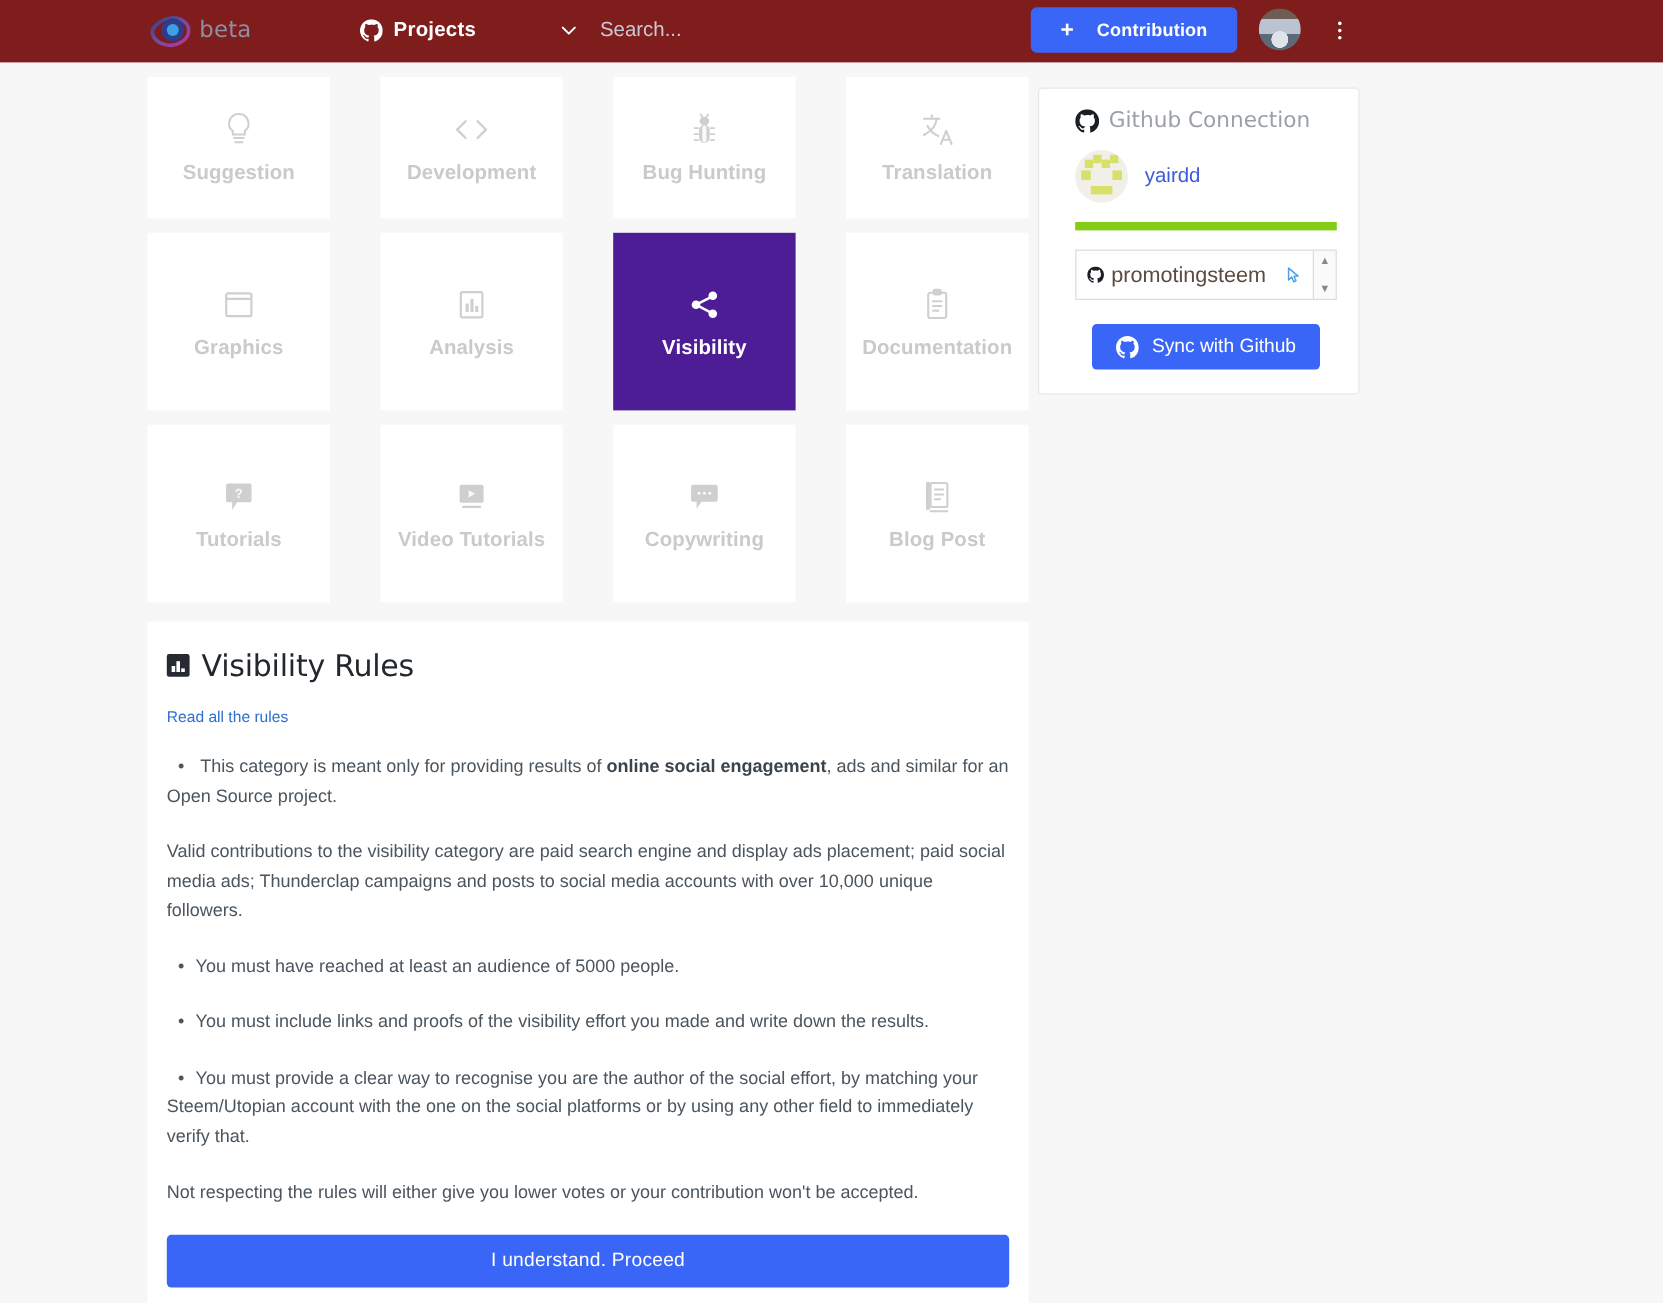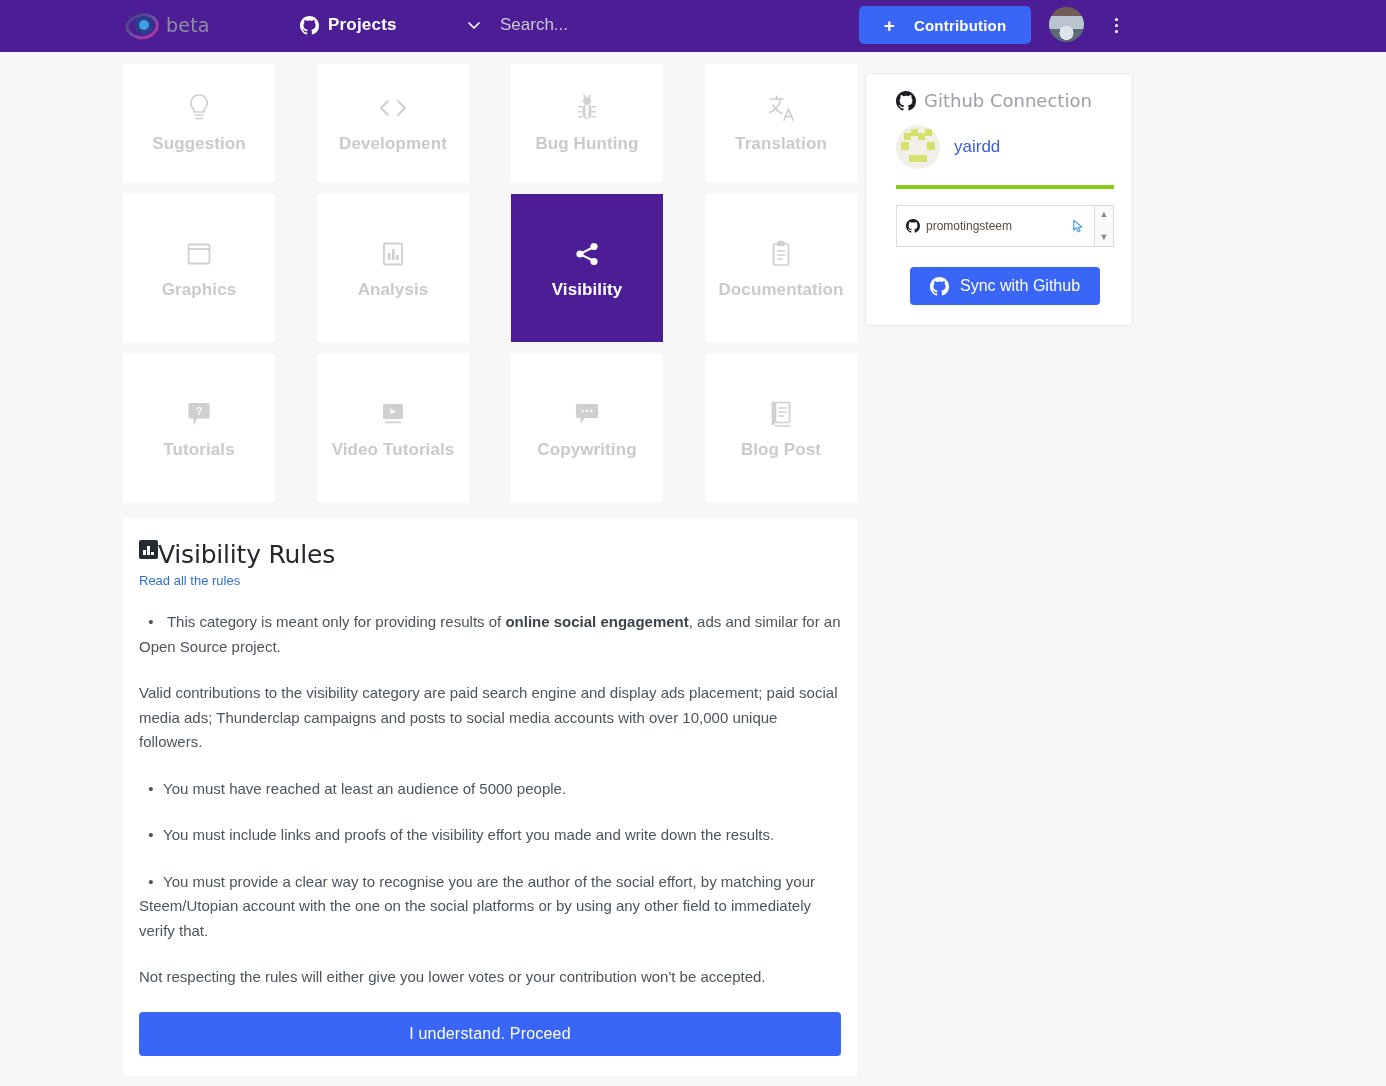--- a/index.html
+++ b/index.html
@@ -10,21 +10,21 @@
     font-family: "Liberation Sans", sans-serif;
     overflow: hidden;
   }
 
   
   .topbar {
     position: absolute;
     top: 0; left: 0;
     width: 1386px;
     height: 52px;
-    background: #4c1d95;
+    background: #7f1d1d;
     display: flex;
     align-items: center;
     z-index: 50;
   }
   .logo-wrap {
     position: absolute;
     left: 123px; top: 5px;
     display: flex;
     align-items: center;
     gap: 3px;
@@ -178,21 +178,21 @@
     color: #9aa0a6;
     font-size: 18px;
     font-weight: 400;
     font-family: "DejaVu Sans", sans-serif;
     margin-bottom: 14px;
   }
   .gh-panel-title svg { width: 20px; height: 20px; display: block; color: #1b1f23; }
   .gh-user-row {
     display: flex; align-items: center; gap: 14px;
     padding-bottom: 16px;
-    border-bottom: 4px solid #84cc16;
+    border-bottom: 7px solid #84cc16;
   }
   .gh-avatar {
     width: 44px; height: 44px; border-radius: 50%;
     background: #f0f0e8;
     position: relative;
     overflow: hidden;
     flex: 0 0 auto;
   }
   .gh-avatar .idblk { position: absolute; background: #d7e06a; }
   .gh-username {
@@ -214,21 +214,21 @@
     height: 42px;
     display: flex; align-items: center;
     padding: 0 8px 0 9px;
     gap: 6px;
     cursor: pointer;
   }
   .repo-input .ghm { width: 14px; height: 14px; display:block; color:#1b1f23; flex:0 0 auto; }
   .repo-name {
     flex: 1 1 auto;
     color: #5b4a3f;
-    font-size: 12px;
+    font-size: 18px;
     font-family: "Liberation Sans", sans-serif;
     white-space: nowrap;
   }
   .repo-cursor { color: #4a9fe8; width: 15px; height: 15px; display:block; flex:0 0 auto; }
   .repo-spin {
     width: 20px;
     border: 1px solid #dcdcdc;
     background: #fafafa;
     display: flex; flex-direction: column;
     justify-content: space-between;
@@ -257,22 +257,22 @@
   
   .rules-panel {
     position: absolute;
     left: 123px; top: 518px;
     width: 734px;
     min-height: 557px;
     background: #ffffff;
     padding: 22px 16px 20px 16px;
   }
   .rules-head {
-    display: flex; gap: 0;
-    margin-bottom: 2px;
+    display: flex; align-items: center; gap: 10px;
+    margin-bottom: 20px;
   }
   .rules-head .chart-ico {
     width: 19px; height: 19px;
     background: #262a33;
     border-radius: 2px;
     position: relative;
     flex: 0 0 auto;
   }
   .rules-head .chart-ico i {
     position: absolute; bottom: 4px;

